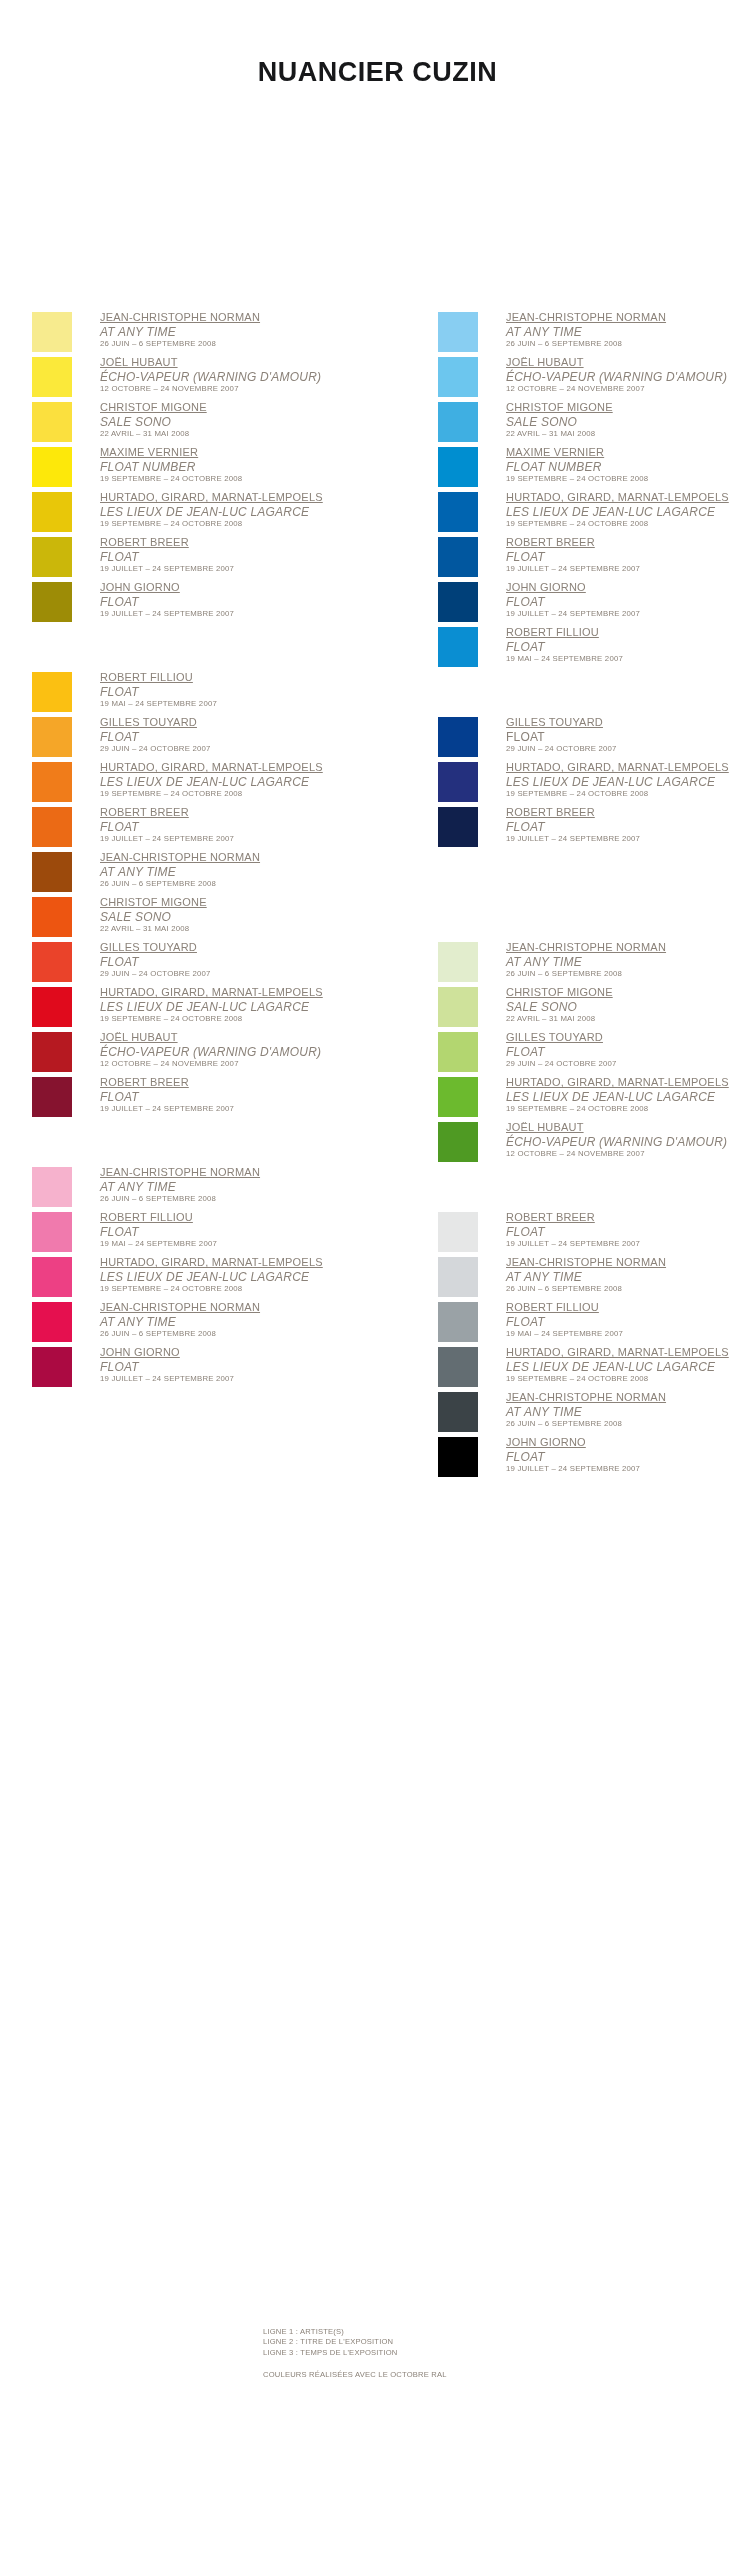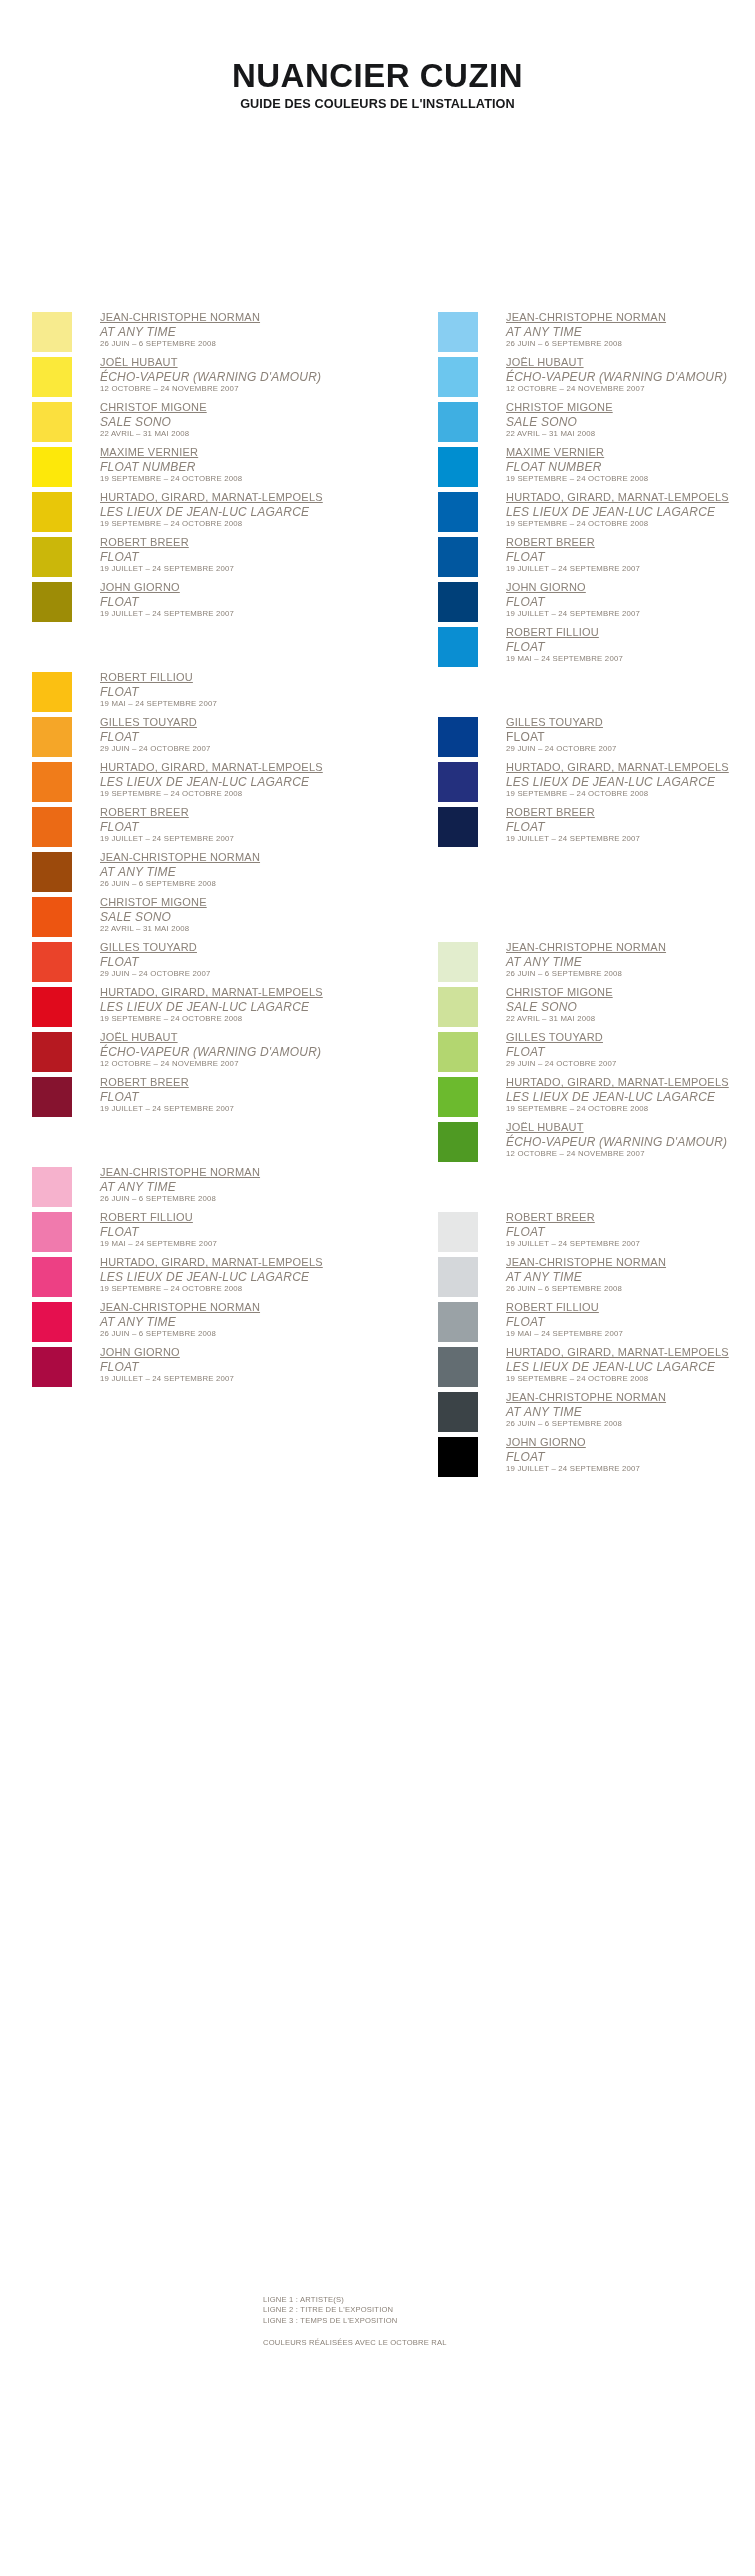--- a/index.html
+++ b/index.html
@@ -22,21 +22,21 @@
 
   
   .header{
     position:absolute;
     top:59px;
     left:0;
     width:755px;
     text-align:center;
   }
   .title{
-    font-size:33px;
+    font-size:27px;
     font-weight:bold;
     letter-spacing:0.5px;
     color:#17181a;
     line-height:1.02;
     margin:0;
     font-stretch:condensed;
   }
   .subtitle{
     font-size:12.7px;
     font-weight:bold;
@@ -108,20 +108,21 @@
   .footer{
     position:absolute;
     left:0;
     top:2295px;
     width:755px;
     text-align:left;
   }
   .legend{
     margin-left:263px;
     line-height:1.35;
+    margin-top:32px;
   }
   .legend div{
     font-size:7.6px;
     letter-spacing:0.2px;
     color:#8b8279;
   }
   .note{
     margin-left:263px;
     margin-top:12.3px;
     font-size:7.6px;
@@ -129,21 +130,20 @@
     color:#8b8279;
   }
 </style>
 </head>
 <body>
 
 <div class="page">
 
   <div class="header">
     <h1 class="title">NUANCIER CUZIN</h1>
-    <div class="subtitle">GUIDE DES COULEURS DE L'INSTALLATION</div>
   </div>
 
   <div class="columns">
     <div class="column left">
         <div class="row">
           <span class="swatch" style="background: rgb(247, 235, 142);"></span>
           <div class="meta">
             <div class="artist">JEAN-CHRISTOPHE NORMAN</div>
             <div class="work">AT ANY TIME</div>
             <div class="dates">26 JUIN – 6 SEPTEMBRE 2008</div>

